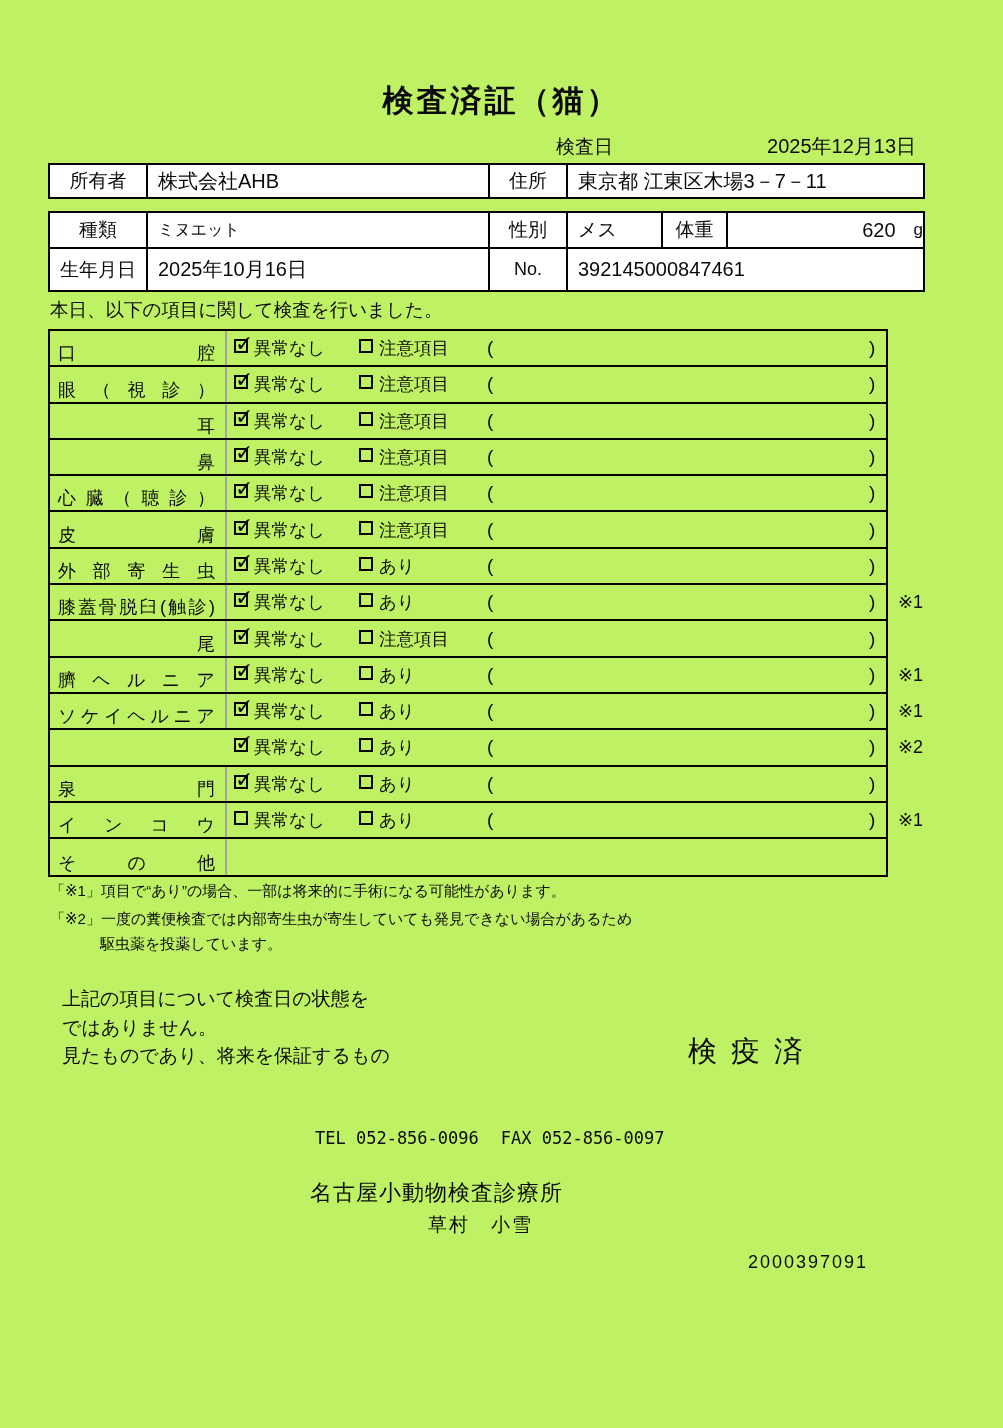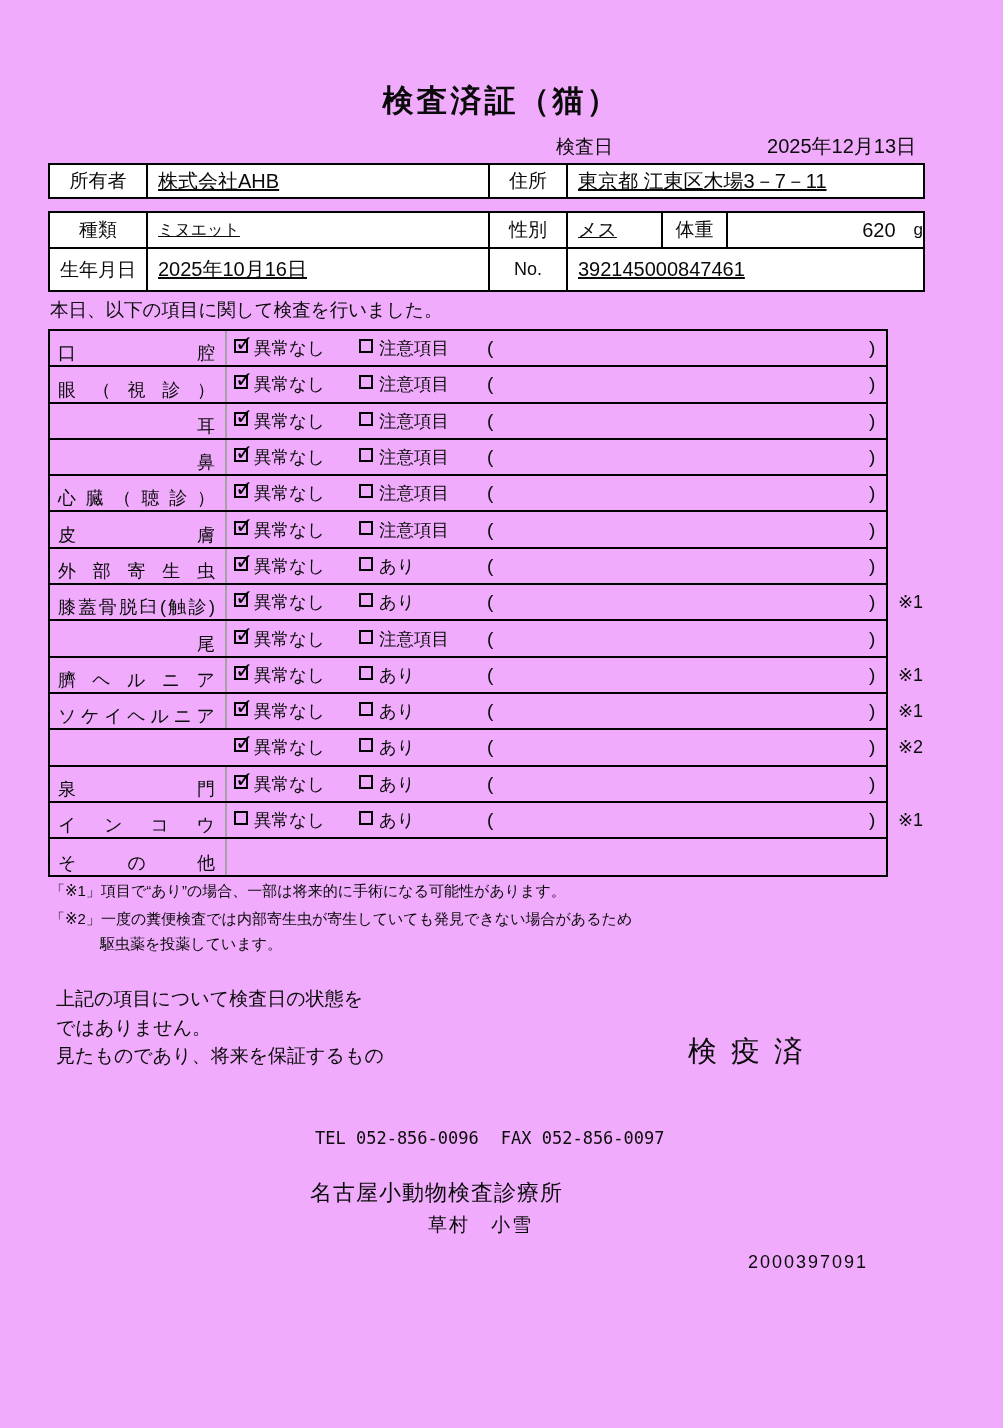--- a/index.html
+++ b/index.html
@@ -4,21 +4,21 @@
 <style>
   * { margin:0; padding:0; box-sizing:border-box; }
   body {
     background:#ffffff;
     font-family:"Liberation Sans","DejaVu Sans",sans-serif;
     color:#0a0a0a;
   }
   .page {
     position:relative;
     width:1003px; height:1428px;
-    background:#f0abfc;
+    background:#bef264;
     margin:0 auto;
     overflow:hidden;
   }
   .abs { position:absolute; }
 
   
   .doc-title {
     top:80px; left:0; width:100%;
     text-align:center;
     font-size:31px; font-weight:bold; letter-spacing:3px;
@@ -27,21 +27,21 @@
   
   .date-label { top:134px; left:556px; font-size:19px; }
   .date-value { top:133px; left:700px; width:216px; text-align:right; font-size:20px; }
 
   
   .tbl { border:2px solid #000; background:#fff; }
   .trow { display:grid; width:100%; }
   .cell { border-right:2px solid #000; display:flex; align-items:center; overflow:hidden; }
   .cell:last-child { border-right:none; }
   .cell.c { justify-content:center; }
-  .cell.v { padding-left:10px;text-decoration:underline; }
+  .cell.v { padding-left:10px; }
   .lblfs { font-size:19px; }
   .valfs { font-size:20px; }
 
   .owner-table { top:163px; left:48px; width:877px; height:36px; }
   .owner-table .trow { grid-template-columns:98px 342px 78px 1fr; height:100%; }
 
   .animal-table { top:211px; left:48px; width:877px; }
   .animal-table .trow-1 { grid-template-columns:98px 342px 78px 95px 65px 1fr; height:36px; border-bottom:2px solid #000; }
   .animal-table .trow-2 { grid-template-columns:98px 342px 78px 1fr; height:41px; }
   .weight-cell { justify-content:flex-end; }
@@ -89,21 +89,21 @@
   .note { left:280px; }
   .remark { position:absolute; top:50%; transform:translateY(-50%); left:848px; font-size:18px; white-space:nowrap; }
 
   
   .footnote { font-size:15px; white-space:nowrap; }
   .fn-1 { top:882px; left:50px; }
   .fn-2 { top:910px; left:50px; }
   .fn-3 { top:935px; left:100px; }
 
   
-  .disclaimer { top:985px; left:56px; width:380px; font-size:19px; line-height:1.5; }
+  .disclaimer { top:985px; left:62px; width:380px; font-size:19px; line-height:1.5; }
   .stamp { top:1032px; left:688px; font-size:29px; letter-spacing:14px; white-space:nowrap; }
   .contact-line { top:1087px; left:310px; font-size:18px; white-space:nowrap; }
   .contact-line .postal { margin-right:34px; }
   .tel-line { top:1128px; left:315px; font-size:17px; font-family:"DejaVu Sans Mono","Liberation Mono",monospace; white-space:nowrap; }
   .tel-line .fax { margin-left:22px; }
   .clinic-name { top:1178px; left:310px; font-size:22px; letter-spacing:1px; }
   .vet-name { top:1212px; left:428px; font-size:19px; letter-spacing:2px; }
   .serial { top:1252px; left:748px; font-size:18px; letter-spacing:2px; }
 </style>
 </head>

